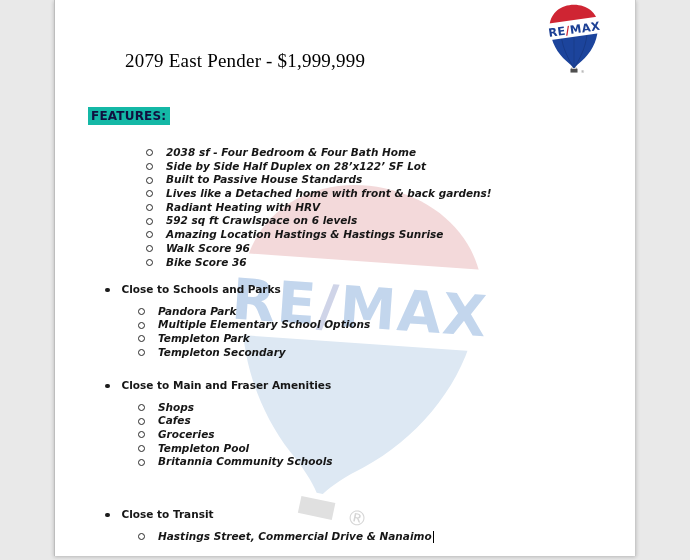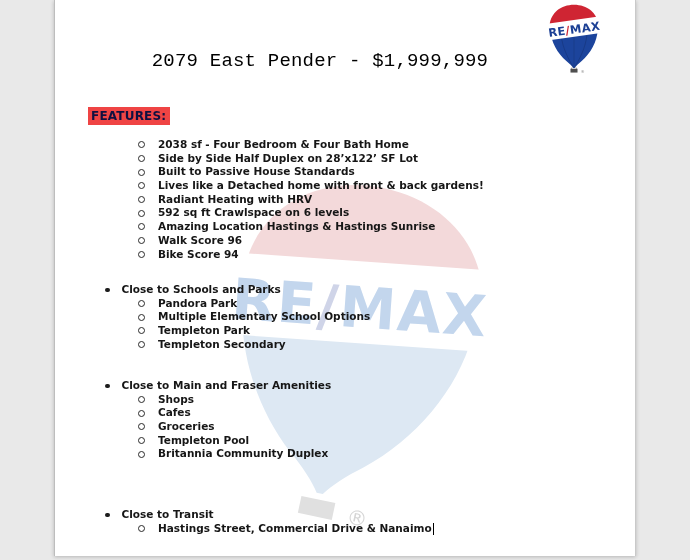--- a/index.html
+++ b/index.html
@@ -6,29 +6,29 @@
   .stage{
     position:relative;width:690px;height:560px;background:#e9e9e9;overflow:hidden;
     font-family:"DejaVu Sans", sans-serif;
   }
   .page{
     position:absolute;left:54px;top:0;width:580px;height:556px;background:#ffffff;
     border-left:1px solid #bdbdbd;border-right:1px solid #c9c9c9;
     box-shadow:0 1px 4px rgba(0,0,0,.22);
   }
   .doc-title{
-    position:absolute;left:70px;top:50px;width:390px;text-align:center;
-    font-family:Liberation Mono, monospace;font-size:19px;color:#000;letter-spacing:.2px;
+    position:absolute;left:70px;top:50px;width:390px;
+    font-family:Liberation Serif, serif;font-size:19px;color:#000;letter-spacing:.2px;
   }
   .logo{position:absolute;left:487px;top:2px;}
   .features-label{
-    position:absolute;left:33px;top:107px;background:#ef4444;color:#101040;
+    position:absolute;left:33px;top:107px;background:#14b8a6;color:#101040;
     font-size:12px;font-weight:bold;padding:2px 4px 2px 3px;letter-spacing:.2px;
   }
-  ul.plain{list-style:none;margin:0;padding:0;}
+  ul.plain{list-style:none;margin:8px;padding:0;font-style:italic;}
   .item{display:flex;align-items:center;line-height:13.7px;height:13.7px;}
   .txt{font-size:10.5px;font-weight:bold;color:#161616;white-space:nowrap;}
   .ob{ 
     flex:0 0 auto;width:5px;height:5px;border:1.2px solid #2a2a2a;border-radius:50%;
     margin-right:13px;
   }
   .db{ 
     flex:0 0 auto;width:4.5px;height:4.5px;background:#1d1d1d;border-radius:50%;
     margin-right:12px;
   }
@@ -109,21 +109,21 @@
       <li class="item">
           <span class="ob"></span>
           <span class="txt">Amazing Location Hastings &amp; Hastings Sunrise</span>
         </li>
       <li class="item">
           <span class="ob"></span>
           <span class="txt">Walk Score 96</span>
         </li>
       <li class="item">
           <span class="ob"></span>
-          <span class="txt">Bike Score 94</span>
+          <span class="txt">Bike Score 36</span>
         </li>
     </ul>
 
     <div class="section s1">
       <div class="item">
           <span class="db"></span>
           <span class="txt">Close to Schools and Parks</span>
         </div>
       <ul class="plain sub-list">
         <li class="item">
@@ -162,21 +162,21 @@
         <li class="item">
             <span class="ob"></span>
             <span class="txt">Groceries</span>
           </li>
         <li class="item">
             <span class="ob"></span>
             <span class="txt">Templeton Pool</span>
           </li>
         <li class="item">
             <span class="ob"></span>
-            <span class="txt">Britannia Community Duplex</span>
+            <span class="txt">Britannia Community Schools</span>
           </li>
       </ul>
     </div>
 
     <div class="section s3">
       <div class="item">
           <span class="db"></span>
           <span class="txt">Close to Transit</span>
         </div>
       <ul class="plain sub-list">

